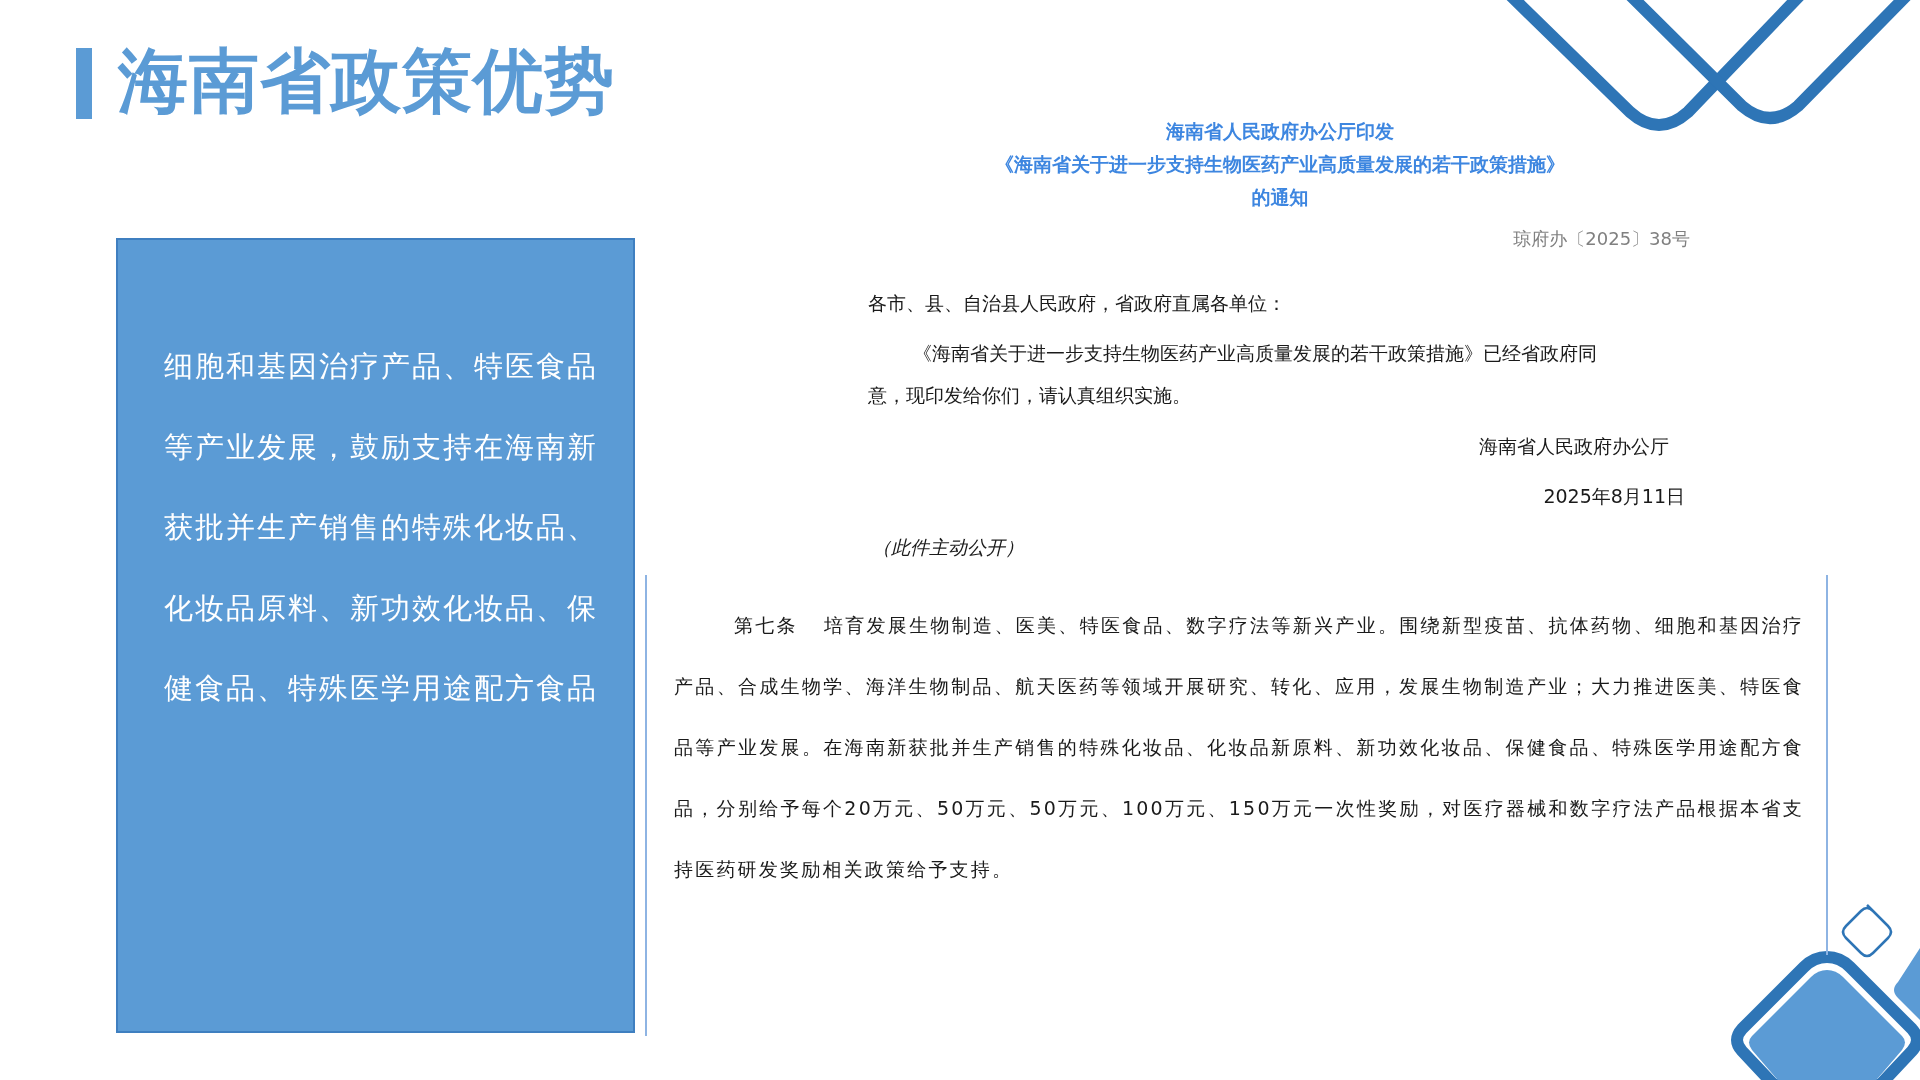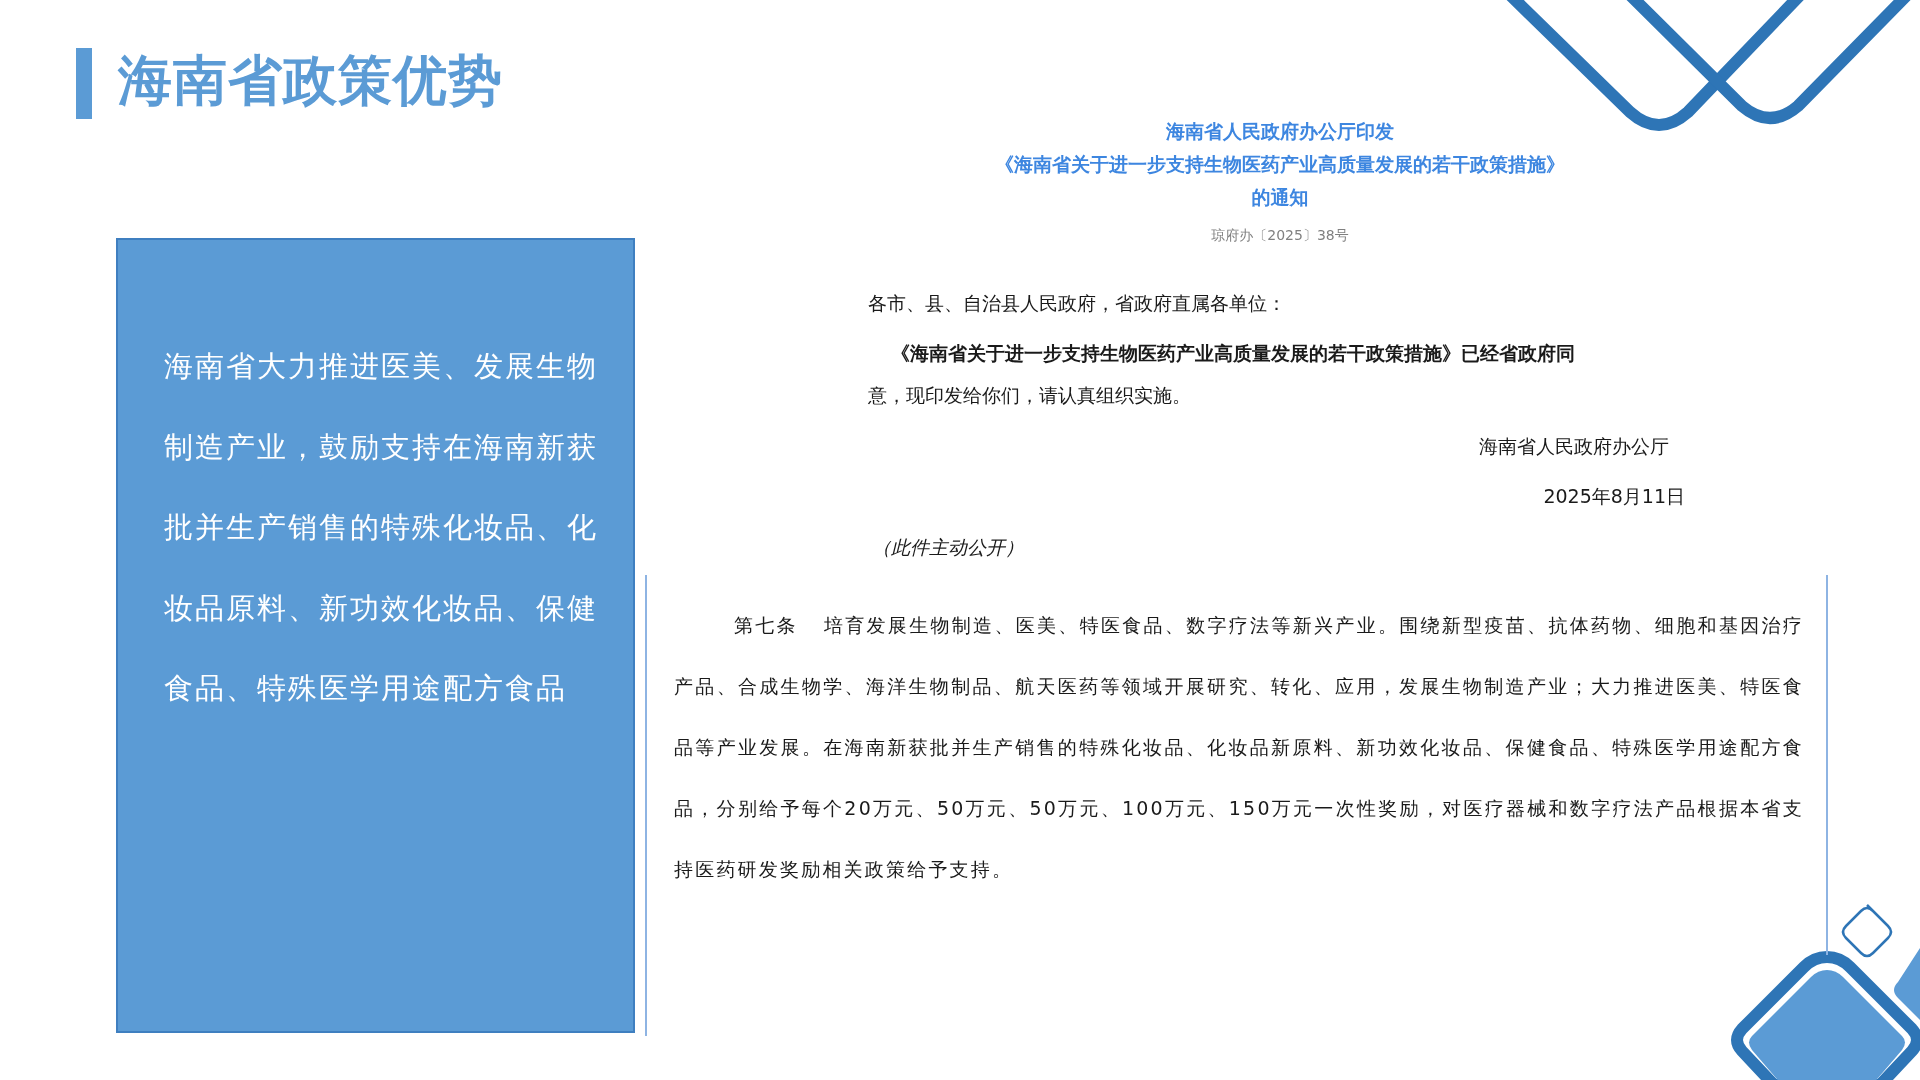--- a/index.html
+++ b/index.html
@@ -1,34 +1,34 @@
 <!DOCTYPE html>
 <html><head>
   <meta charset="utf-8">
   <style>
     * { margin: 0; padding: 0; box-sizing: border-box; }
     html, body { width: 1920px; height: 1080px; overflow: hidden; background: #ffffff; }
     body { position: relative; font-family: "DejaVu Sans", "Liberation Sans", sans-serif; }
 
     .title-bar { position: absolute; left: 76px; top: 48px; width: 16px; height: 71px; background: #5b9bd5; }
-    .page-title { position: absolute; left: 118px; top: 36px; font-size: 54px; font-weight: bold; color: #5b9bd5; letter-spacing: 1px; line-height: 90px; white-space: nowrap; }
+    .page-title { position: absolute; left: 118px; top: 36px; font-size: 70px; font-weight: bold; color: #5b9bd5; letter-spacing: 1px; line-height: 90px; white-space: nowrap; }
 
     .deco { position: absolute; left: 0; top: 0; }
 
     .summary-box { position: absolute; left: 116px; top: 238px; width: 519px; height: 795px; background: #5b9bd5; border: 2px solid #3f7fc0; }
     .summary-text { position: absolute; left: 46px; top: 86px; width: 440px; color: #ffffff; font-size: 29px; line-height: 80.5px; letter-spacing: 2px; }
 
     .doc-header { position: absolute; left: 870px; width: 820px; text-align: center; color: #3d86e0; font-weight: bold; font-size: 19px; }
     .doc-h1 { top: 119px; }
     .doc-h2 { top: 152px; }
     .doc-h3 { top: 185px; }
-    .doc-number { position: absolute; left: 870px; top: 227px; width: 820px; text-align: center; color: #808080; font-size: 14px; }
+    .doc-number { position: absolute; left: 870px; top: 227px; width: 820px; text-align: right; color: #808080; font-size: 18px; }
     .doc-line { position: absolute; color: #1a1a1a; font-size: 19px; white-space: nowrap; }
     .salutation { left: 868px; top: 291px; font-family: Liberation Mono, monospace; }
-    .body1 { left: 891px; top: 341px; font-weight: bold; }
+    .body1 { left: 913px; top: 341px; }
     .body2 { left: 868px; top: 383px; }
     .sign-org { right: 251px; top: 434px; }
     .sign-date { right: 235px; top: 484px; }
     .public-note { left: 872px; top: 535px; font-style: italic; }
 
     .frame-line { position: absolute; width: 2px; background: #8eb4e3; }
     .frame-left { left: 645px; top: 575px; height: 461px; }
     .frame-right { left: 1826px; top: 575px; height: 380px; }
 
     .article { position: absolute; left: 674px; top: 595px; width: 1130px; font-size: 19px; line-height: 61px; color: #1a1a1a; letter-spacing: 2.2px; text-align: justify; }
@@ -53,21 +53,21 @@
   <path d="M1867 905 L1888 926 Q1894 932 1888 938 L1873 953 Q1867 959 1861 953 L1846 938 Q1840 932 1846 926 L1861 911 Q1867 905 1873 911 Z" fill="none" stroke="#2e75b6" stroke-width="2.5"></path>
 
   <path d="M1920 948 L1920 1020 L1898 998 Q1890 990 1898 982 Z" fill="#5b9bd5"></path>
 
   <path d="M1827 957 Q1840 957 1850 967 L1912 1029 Q1922 1040 1912 1051 L1880 1085 L1774 1085 L1742 1051 Q1732 1040 1742 1029 L1804 967 Q1814 957 1827 957 Z" fill="none" stroke="#2e75b6" stroke-width="12"></path>
 
   <path d="M1827 970 Q1836 970 1843 977 L1902 1036 Q1908 1042 1902 1050 L1872 1085 L1782 1085 L1752 1050 Q1746 1042 1752 1036 L1811 977 Q1818 970 1827 970 Z" fill="#5b9bd5"></path>
 </svg>
 
 <div class="summary-box">
-  <p class="summary-text">海南省大力推进医美、发展生物制造产业，鼓励支持在海南新获批并生产销售的特殊化妆品、化妆品原料、新功效化妆品、保健食品、特殊医学用途配方食品</p>
+  <p class="summary-text">细胞和基因治疗产品、特医食品等产业发展，鼓励支持在海南新获批并生产销售的特殊化妆品、化妆品原料、新功效化妆品、保健食品、特殊医学用途配方食品</p>
 </div>
 
 <div class="doc-header doc-h1">海南省人民政府办公厅印发</div>
 <div class="doc-header doc-h2">《海南省关于进一步支持生物医药产业高质量发展的若干政策措施》</div>
 <div class="doc-header doc-h3">的通知</div>
 <div class="doc-number">琼府办〔2025〕38号</div>
 <div class="doc-line salutation">各市、县、自治县人民政府，省政府直属各单位：</div>
 <div class="doc-line body1">《海南省关于进一步支持生物医药产业高质量发展的若干政策措施》已经省政府同</div>
 <div class="doc-line body2">意，现印发给你们，请认真组织实施。</div>
 <div class="doc-line sign-org">海南省人民政府办公厅</div>

